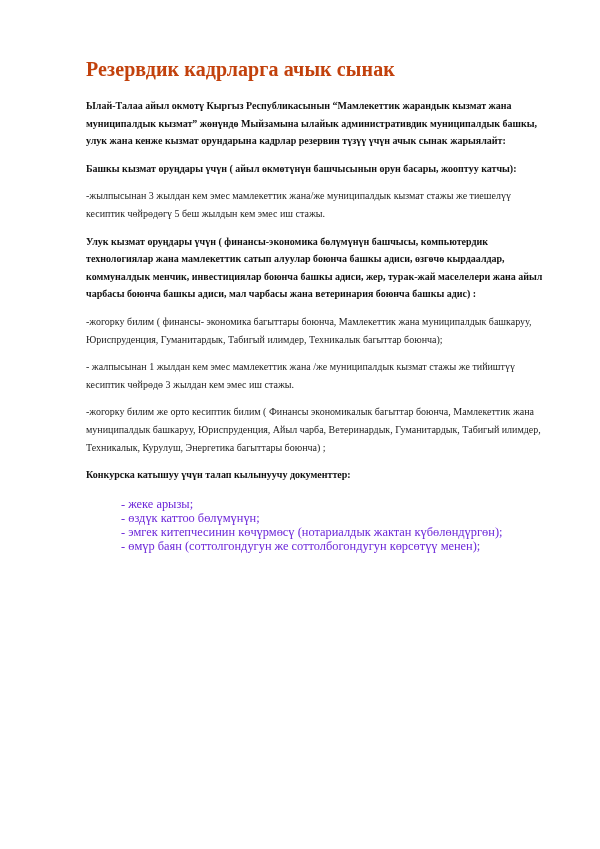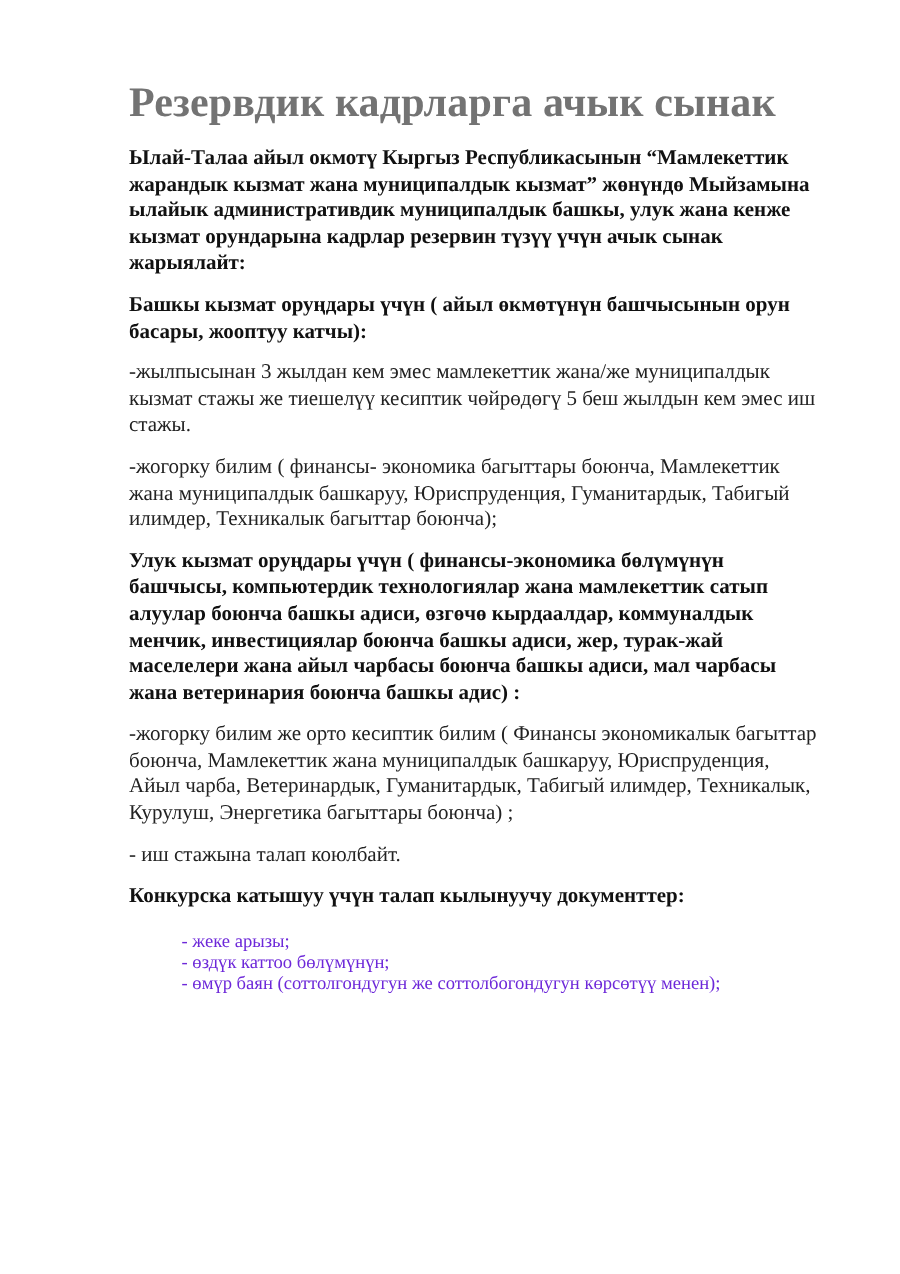--- a/index.html
+++ b/index.html
@@ -15,29 +15,29 @@
       font-family: "Liberation Serif", "DejaVu Serif", serif;
       color: #1a1a1a;
     }
     .page {
       position: absolute;
       left: 86px;
       top: 52px;
       width: 460px;
     }
     .title {
-      font-size: 28px;
+      font-size: 20px;
       font-weight: bold;
       line-height: 34px;
       margin: 0 0 11px 0;
-      color: #737373;
+      color: #c2410c;
       letter-spacing: 0.1px;
     }
     .para {
-      font-size: 14px;
+      font-size: 10px;
       line-height: 17.6px;
       margin: 0 0 10px 0;
       color: #222;
     }
     .bold {
       font-weight: bold;
       color: #111;
     }
     .doc-list {
       list-style: none;
@@ -60,30 +60,31 @@
   <h1 class="title">Резервдик кадрларга ачык сынак</h1>
 
   <p class="para bold">Ылай-Талаа айыл окмотү Кыргыз Республикасынын “Мамлекеттик жарандык кызмат жана муниципалдык кызмат” жөнүндө Мыйзамына ылайык административдик муниципалдык башкы, улук жана кенже кызмат орундарына кадрлар резервин түзүү үчүн ачык сынак жарыялайт:</p>
 
   <div>
     <p class="para bold">Башкы кызмат оруңдары үчүн ( айыл өкмөтүнүн башчысынын орун басары, жооптуу катчы):</p>
     <p class="para">-жылпысынан 3 жылдан кем эмес мамлекеттик жана/же муниципалдык кызмат стажы же тиешелүү кесиптик  чөйрөдөгү 5 беш жылдын кем эмес иш стажы.</p>
   </div>
 
   <div>
+    <p class="para bold">Улук кызмат оруңдары үчүн ( финансы-экономика бөлүмүнүн башчысы, компьютердик технологиялар жана мамлекеттик сатып алуулар боюнча башкы адиси, өзгөчө кырдаалдар, коммуналдык менчик, инвестициялар боюнча башкы адиси, жер, турак-жай маселелери жана айыл чарбасы боюнча башкы адиси, мал чарбасы жана ветеринария боюнча башкы адис) :</p>
     <p class="para">-жогорку билим ( финансы- экономика багыттары боюнча, Мамлекеттик жана муниципалдык башкаруу, Юриспруденция, Гуманитардык, Табигый илимдер, Техникалык багыттар боюнча);</p>
-    <p class="para bold">Улук кызмат оруңдары үчүн ( финансы-экономика бөлүмүнүн башчысы, компьютердик технологиялар жана мамлекеттик сатып алуулар боюнча башкы адиси, өзгөчө кырдаалдар, коммуналдык менчик, инвестициялар боюнча башкы адиси, жер, турак-жай маселелери жана айыл чарбасы боюнча башкы адиси, мал чарбасы жана ветеринария боюнча башкы адис) :</p>
+    <p class="para">- жалпысынан 1 жылдан кем эмес мамлекеттик жана /же муниципалдык кызмат стажы же тийиштүү кесиптик чөйрөдө 3 жылдан кем эмес  иш стажы.</p>
   </div>
 
   <div>
     <p class="para">-жогорку билим же орто кесиптик билим ( Финансы экономикалык багыттар боюнча, Мамлекеттик жана муниципалдык башкаруу, Юриспруденция, Айыл чарба, Ветеринардык, Гуманитардык, Табигый илимдер, Техникалык, Курулуш, Энергетика багыттары боюнча) ;</p>
-    <p class="para">- иш стажына талап коюлбайт.</p>
   </div>
 
   <div>
     <p class="para bold heading-docs">Конкурска катышуу үчүн талап кылынуучу документтер:</p>
     <ul class="doc-list">
       <li>- жеке арызы;</li>
       <li>- өздүк каттоо бөлүмүнүн;</li>
+      <li>- эмгек китепчесинин көчүрмөсү (нотариалдык жактан күбөлөндүргөн);</li>
       <li>- өмүр баян (соттолгондугун же соттолбогондугун көрсөтүү менен);</li>
     </ul>
   </div>
 </div>
 
 </body></html>

